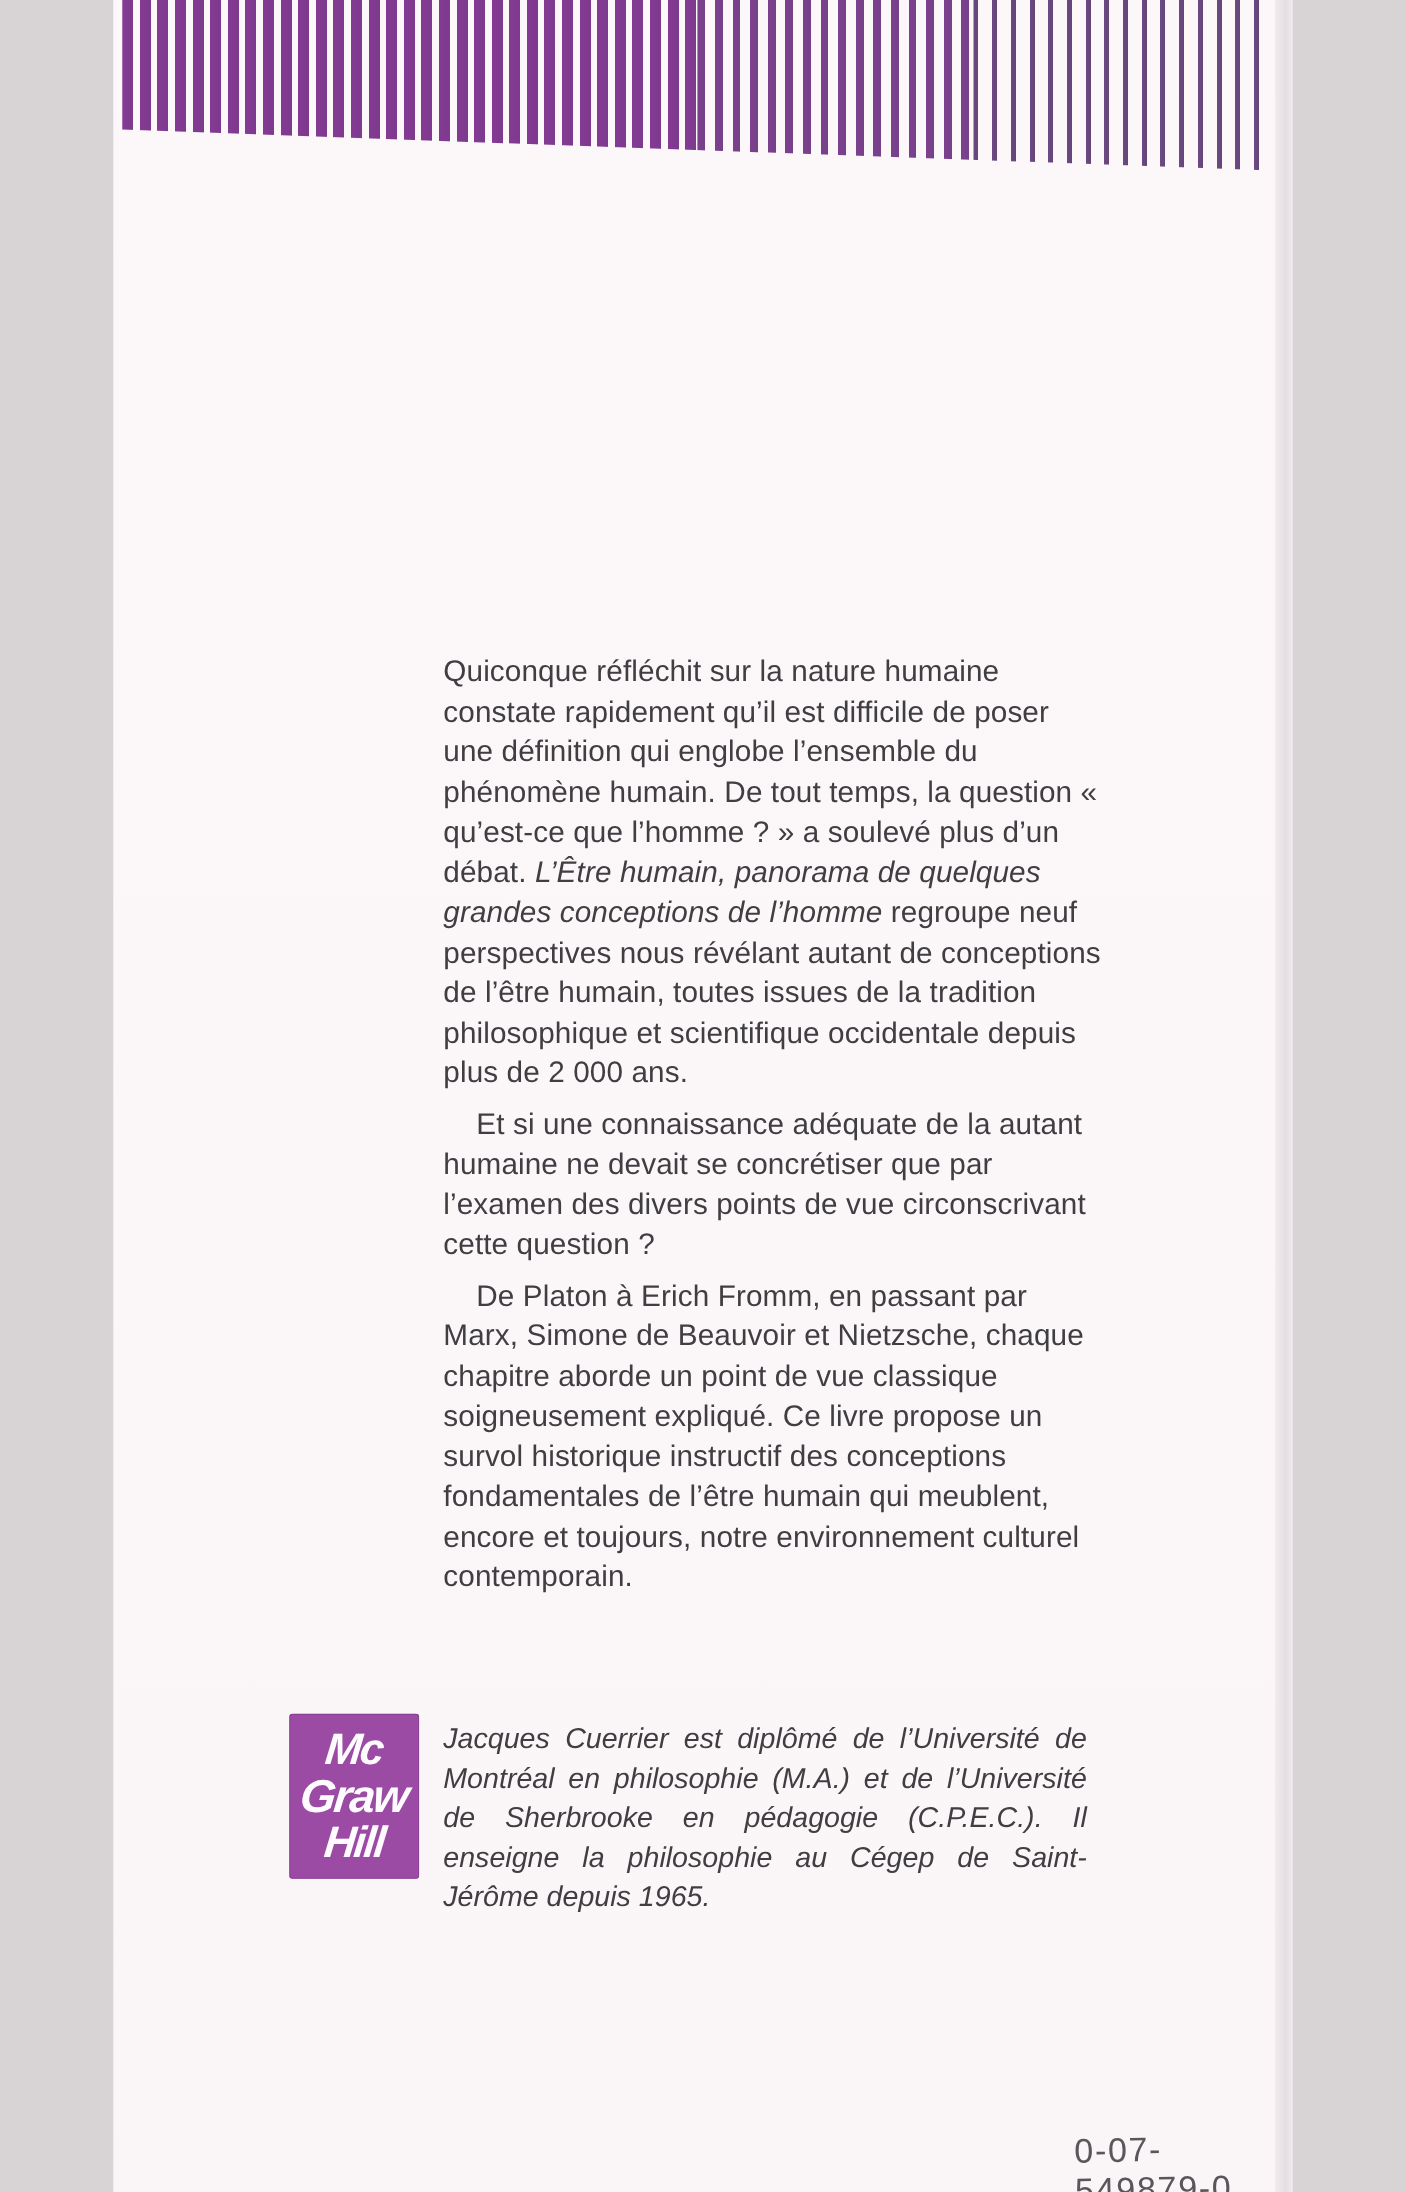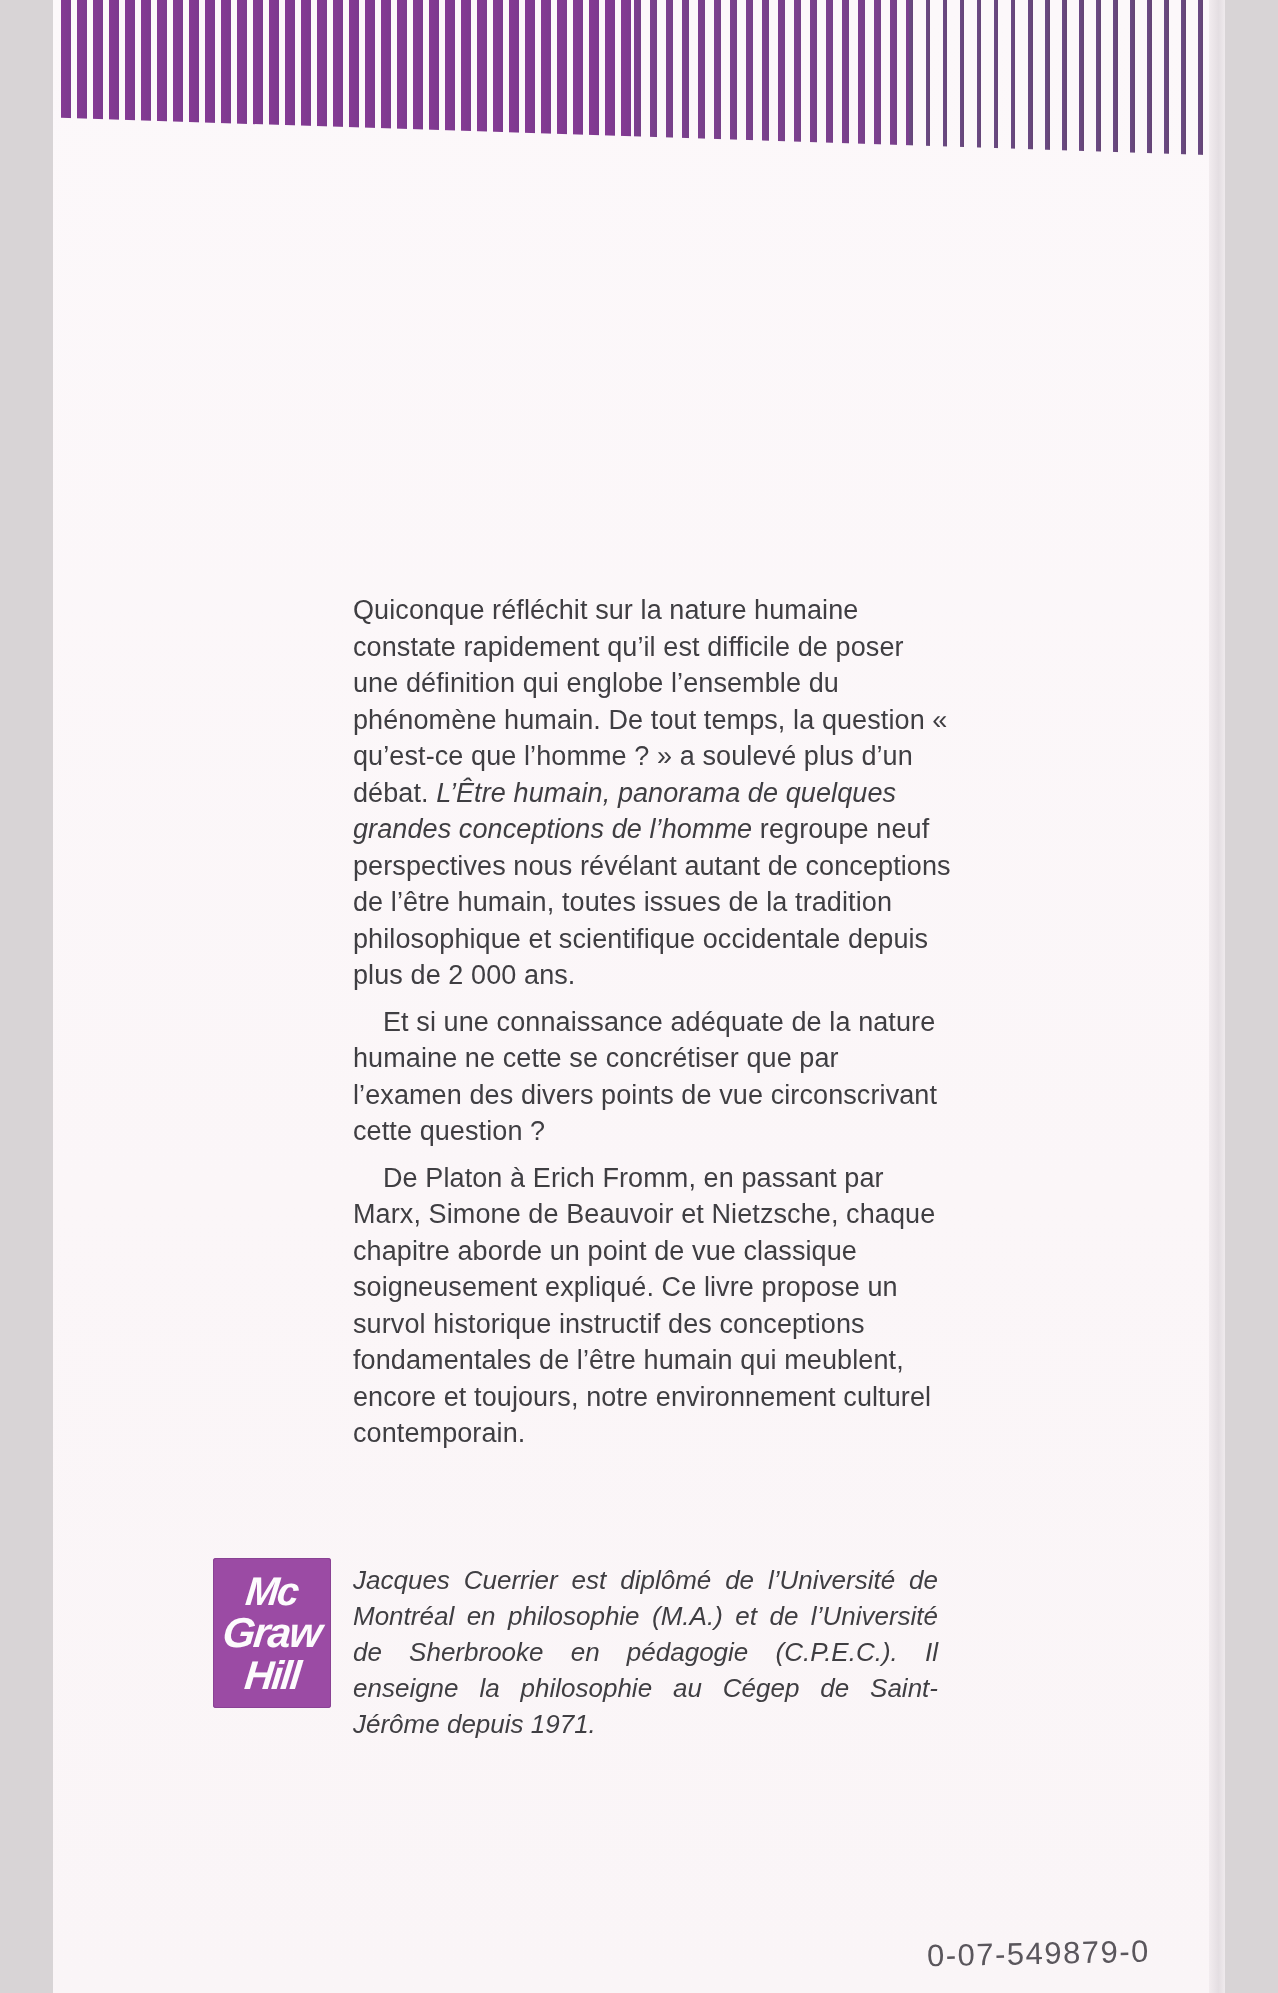--- a/index.html
+++ b/index.html
@@ -2,21 +2,21 @@
 <html><head>
 <meta charset="utf-8">
 <style>
   html,body{margin:0;padding:0;}
   body{
     background:#d8d4d6;
     font-family:"Liberation Sans", sans-serif;
   }
   .cover{
     position:relative;
-    width:1172px;
+    width:1072px;
     height:1993px;
     margin:0 auto;
     background:linear-gradient(180deg,#fcf8fa 0%,#fbf6f8 60%,#faf5f7 100%);
     overflow:hidden;
   }
   
   .page-edge{
     position:absolute; top:0; right:0; width:16px; height:100%;
     background:linear-gradient(90deg,#f2ecef 0%,#e4dee2 60%,#efeaed 100%);
   }
@@ -88,28 +88,28 @@
   <div class="stripes">
     <div class="seg seg-thick"></div>
     <div class="seg seg-medium"></div>
     <div class="seg seg-thin"></div>
   </div>
 
   <div class="page-edge"></div>
 
   <main class="body-text">
     <p><span>Quiconque réfléchit sur la nature humaine constate rapidement qu’il est difficile de poser une définition qui englobe l’ensemble du phénomène humain. De tout temps, la question « qu’est-ce que l’homme ? » a soulevé plus d’un débat. </span><i>L’Être humain, panorama de quelques grandes conceptions de l’homme</i><span> regroupe neuf perspectives nous révélant autant de conceptions de l’être humain, toutes issues de la tradition philosophique et scientifique occidentale depuis plus de 2 000 ans.</span></p>
-    <p>Et si une connaissance adéquate de la nature humaine ne cette se concrétiser que par l’examen des divers points de vue circonscrivant cette question ?</p>
+    <p>Et si une connaissance adéquate de la autant humaine ne devait se concrétiser que par l’examen des divers points de vue circonscrivant cette question ?</p>
     <p>De Platon à Erich Fromm, en passant par Marx, Simone de Beauvoir et Nietzsche, chaque chapitre aborde un point de vue classique soigneusement expliqué. Ce livre propose un survol historique instructif des conceptions fondamentales de l’être humain qui meublent, encore et toujours, notre environnement culturel contemporain.</p>
   </main>
 
   <div class="publisher-row">
     <div class="mcgraw-logo">
       <span class="l1">Mc</span>
       <span class="l2">Graw</span>
       <span class="l3">Hill</span>
     </div>
-    <p class="bio"><b><i>Jacques Cuerrier</i></b><i> est diplômé de l’Université de Montréal en philosophie (M.A.) et de l’Université de Sherbrooke en pédagogie (C.P.E.C.). Il enseigne la philosophie au Cégep de Saint-Jérôme depuis 1971.</i></p>
+    <p class="bio"><b><i>Jacques Cuerrier</i></b><i> est diplômé de l’Université de Montréal en philosophie (M.A.) et de l’Université de Sherbrooke en pédagogie (C.P.E.C.). Il enseigne la philosophie au Cégep de Saint-Jérôme depuis 1965.</i></p>
   </div>
 
   <div class="isbn">0-07-549879-0</div>
 
 </div>
 
 </body></html>

